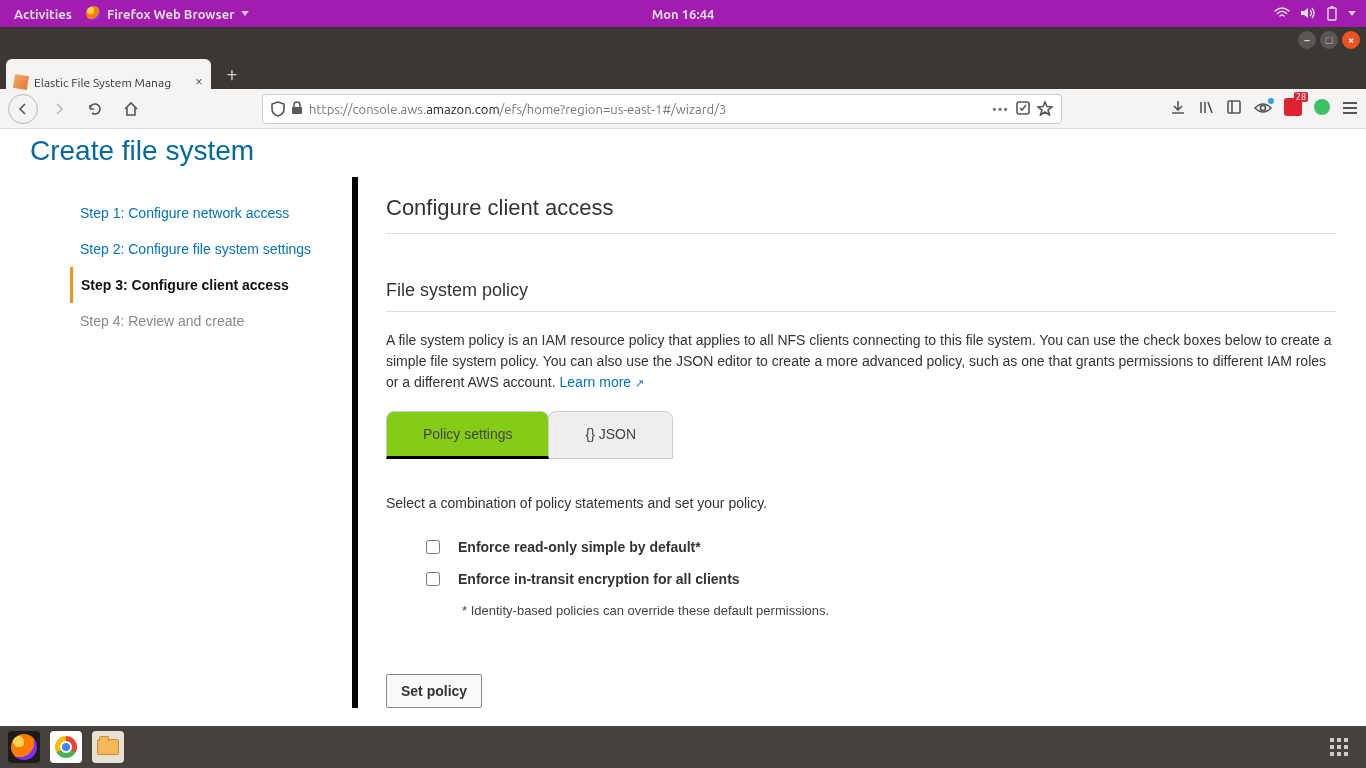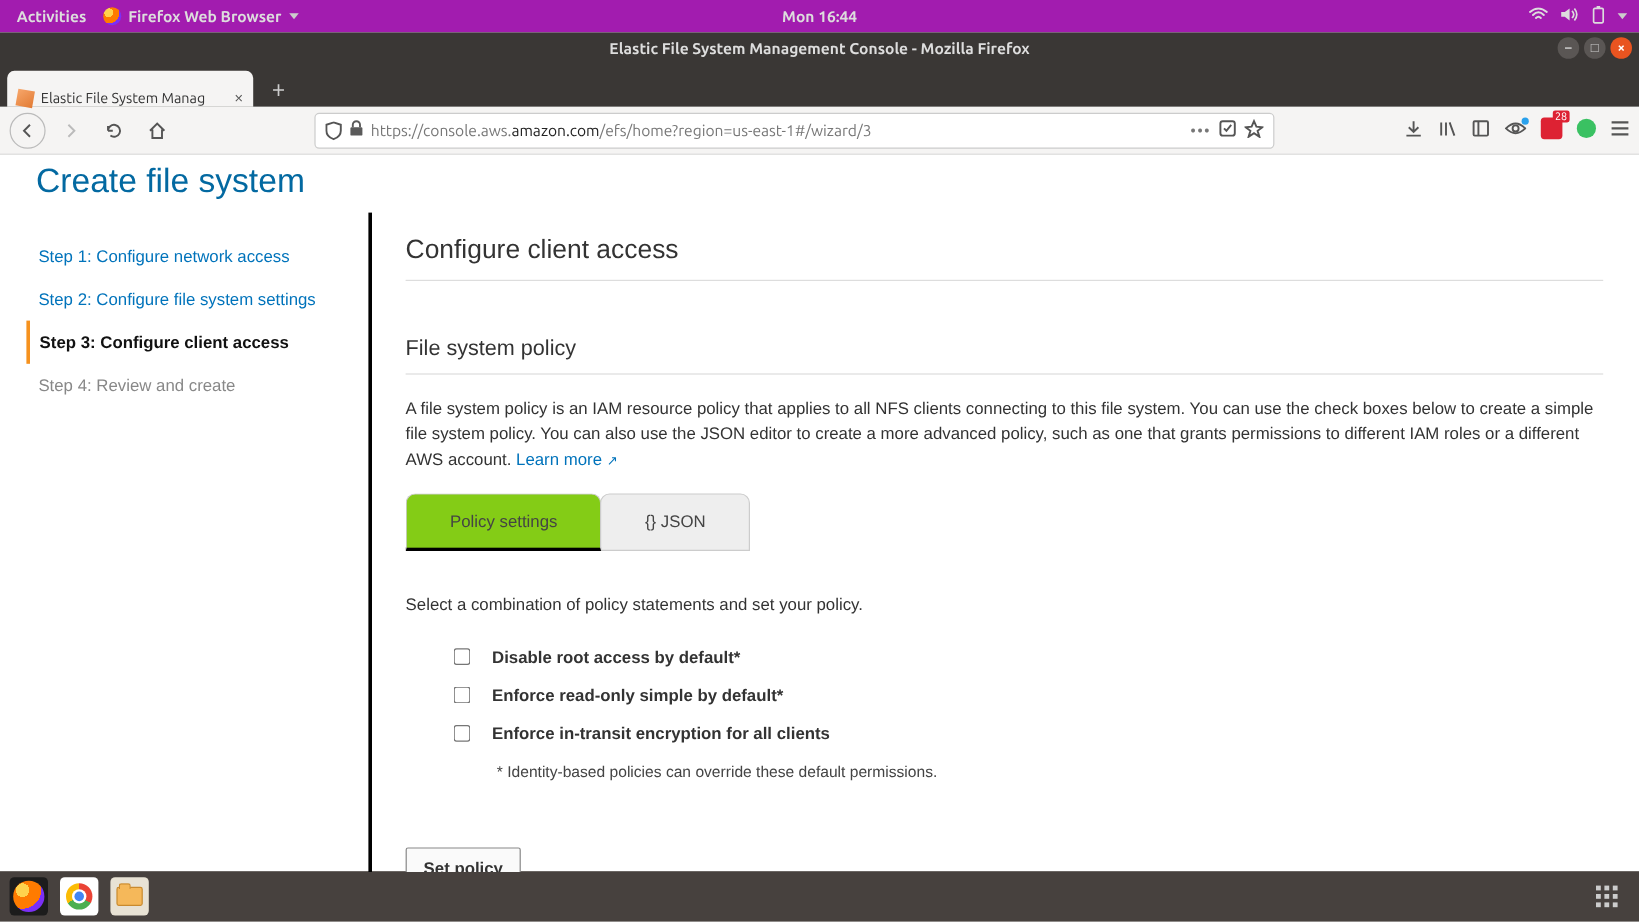--- a/index.html
+++ b/index.html
@@ -37,21 +37,21 @@
   .tb-icon{font-size:16px;color:#555;position:relative;}
   .badge28{position:absolute;top:-6px;right:-6px;background:#d23;color:#fff;font-size:9px;padding:0 2px;border-radius:2px;}
   .red-square{width:18px;height:18px;background:#d23;border-radius:3px;display:inline-block;position:relative;}
   .green-circle{width:16px;height:16px;border-radius:50%;background:#3ac162;display:inline-block;}
   .blue-dot{position:absolute;top:-2px;right:-2px;width:6px;height:6px;border-radius:50%;background:#2aa1ec;}
   
   .page-viewport{height: calc(768px - 27px - 28px - 34px - 40px - 42px); overflow:auto; font-family: "Amazon Ember","Helvetica Neue",Arial,sans-serif;}
   .page-inner{padding:0 30px; position:relative;}
   .page-title{font-size:28px; font-weight:300; color:#0369a1; padding:6px 0 10px;}
   .layout{display:flex;}
-  .sidebar{width:280px; padding-top:18px; padding-right:28px; border-right:3px solid #000000; font-size:14px;}
+  .sidebar{width:280px; padding-top:18px; padding-right:28px; border-right:6px solid #000000; font-size:14px;margin-left:48px;}
   .sidebar .step{padding:10px 0 10px 2px;}
   .sidebar .step a{color:#0073bb; text-decoration:none;}
   .sidebar .step.current{border-left:3px solid #f6921e; padding-left:8px; margin-left:-8px; color:#111; font-weight:bold;}
   .sidebar .step.future{color:#888;}
   .main{flex:1; padding:18px 0 0 28px;}
   .main h1{font-size:22px;font-weight:400;color:#333;padding-bottom:12px;border-bottom:1px solid #ddd;}
   .main h2{font-size:18px;font-weight:400;color:#333;margin-top:46px;padding-bottom:10px;border-bottom:1px solid #ddd;}
   .desc{font-size:14px;color:#333;line-height:1.5;margin-top:18px;}
   .desc a{color:#0073bb;text-decoration:none;}
   .ext-link-ic{font-size:11px;}
@@ -110,21 +110,20 @@
       <svg width="12" height="16">
           <rect x="2" y="3" width="8" height="12" rx="1" stroke="#ddd" fill="none" stroke-width="1.4"></rect>
           <rect x="4.5" y="1" width="3" height="2" fill="#ddd"></rect>
         </svg>
     </span>
     <span class="tri-down"></span>
   </div>
 </div>
 
 <div class="ff-title">
-  <span>Elastic File System Management Console - Mozilla Firefox</span>
   <div class="win-ctrls">
     <div class="wc">–</div>
     <div class="wc">□</div>
     <div class="wc close">×</div>
   </div>
 </div>
 
 <div class="tab-strip">
   <div class="browser-tab">
     <span class="fav-cube"></span>
@@ -238,24 +237,20 @@
           <span>A file system policy is an IAM resource policy that applies to all NFS clients connecting to this file system. You can use the check boxes below to create a simple file system policy. You can also use the JSON editor to create a more advanced policy, such as one that grants permissions to different IAM roles or a different AWS account. </span><a href="#"><span>Learn more</span> <span class="ext-link-ic">↗</span></a>
         </p>
         <div class="tabs">
           <div class="tab active">Policy settings</div>
           <div class="tab">{} JSON</div>
         </div>
         <p class="combo-hint">Select a combination of policy statements and set your policy.</p>
         <div class="check-group">
           <label class="check-row">
             <input type="checkbox" style="">
-            <span>Disable root access by default*</span>
-          </label>
-          <label class="check-row">
-            <input type="checkbox" style="">
             <span>Enforce read-only simple by default*</span>
           </label>
           <label class="check-row">
             <input type="checkbox" style="">
             <span>Enforce in-transit encryption for all clients</span>
           </label>
           <div class="note">* Identity-based policies can override these default permissions.</div>
         </div>
         <button class="set-policy-btn">Set policy</button>
       </div>

